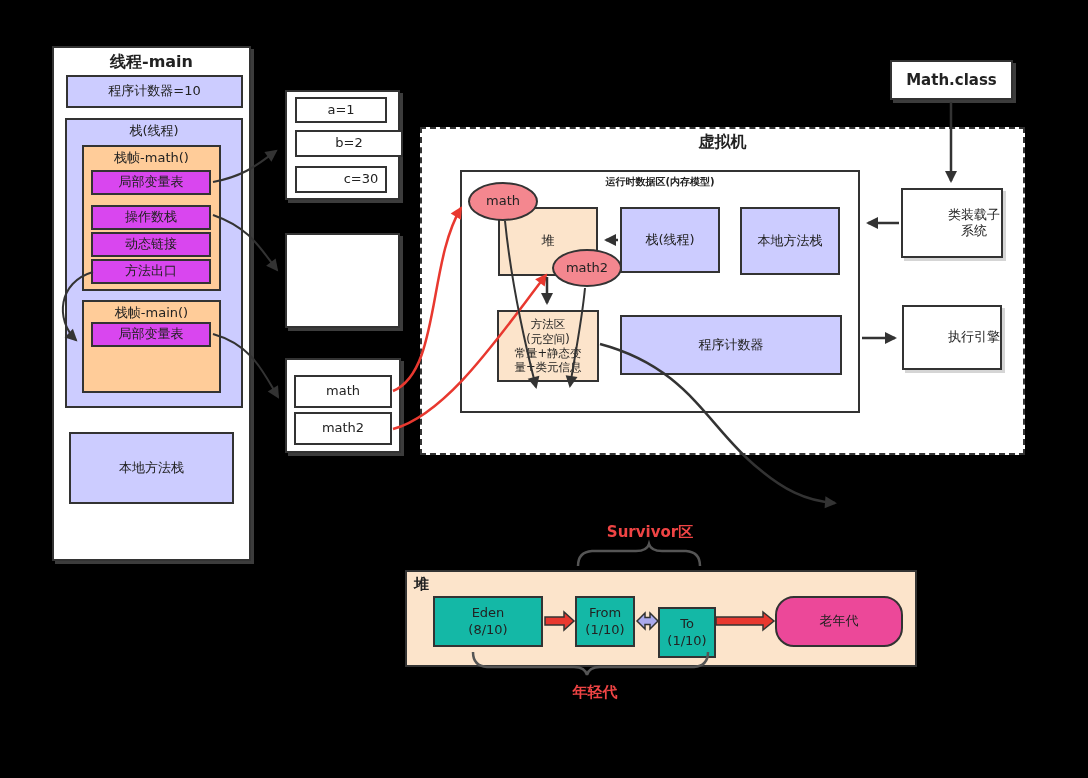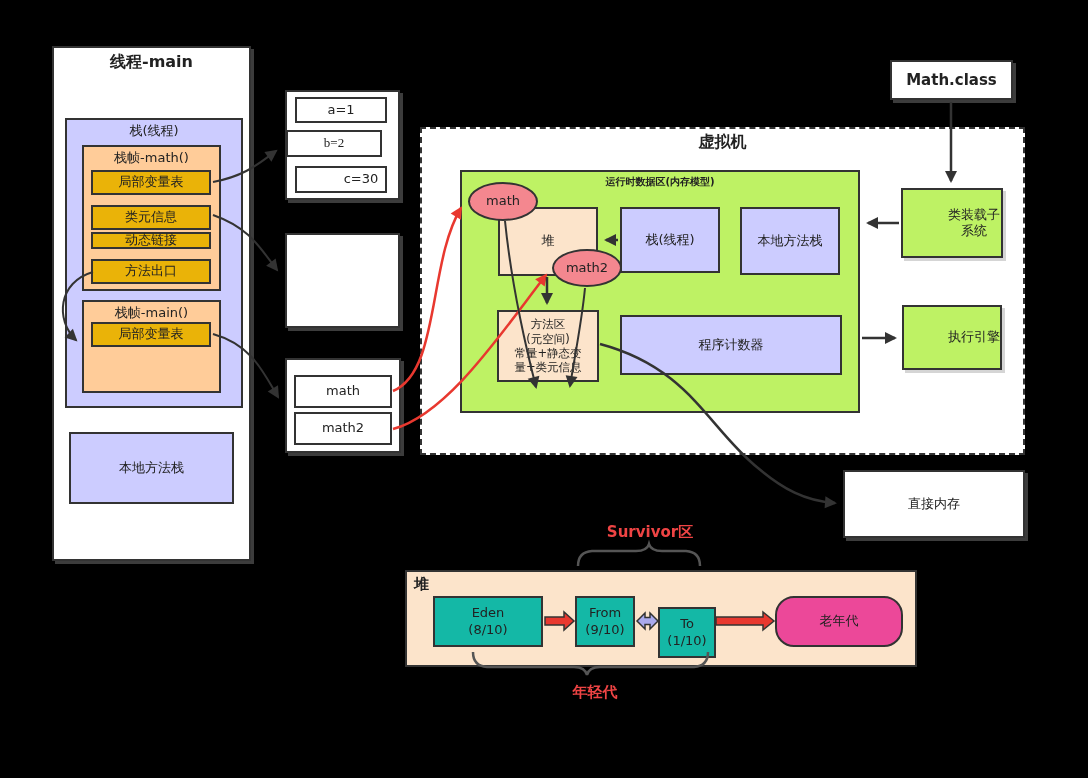--- a/index.html
+++ b/index.html
@@ -7,53 +7,54 @@
           font-family:"DejaVu Sans","Liberation Sans",sans-serif;color:#222;}
   .abs{position:absolute;box-sizing:border-box;}
   .box{border:2px solid #333;display:flex;align-items:center;justify-content:center;
        text-align:center;font-size:13px;line-height:1.25;}
   .toplabel{align-items:flex-start;padding-top:3px;}
   .bold{font-weight:bold;}
   .pre{white-space:pre-line;}
   .white{background:#ffffff;}
   .purple{background:#ccccff;}
   .orange{background:#ffcc99;}
-  .green{background:#eab308;}
-  .cyan{background:#bef264;padding-left:44px;}
+  .green{background:#d946ef;}
+  .cyan{background:#ffffff;padding-left:44px;}
   .peach{background:#fce4cb;}
   .gbright{background:#14b8a6;}
   .obright{background:#ec4899;border-radius:19px;}
   .salmon{background:#f4878f;}
   .ellipse{border-radius:50%;}
   .shadow{box-shadow:3px 3px 0 rgba(150,150,150,0.4);}
   .dashed{border:2px dashed #333;}
   .graylbl{color:#ef4444;font-weight:bold;font-size:15px;text-align:center;}
   svg.overlay{position:absolute;left:0;top:0;width:1088px;height:778px;z-index:5;pointer-events:none;}
   .lvl1{z-index:1;} .lvl2{z-index:2;} .lvl3{z-index:3;} .lvl4{z-index:4;} .lvl6{z-index:6;}
 </style>
 </head>
 <body>
 
 <div id="canvas">
 
   <div class="abs box white shadow lvl1" style="left:52px;top:46px;width:199px;height:515px;"></div>
   <div class="abs bold lvl2" style="left:52px;top:52px;width:199px;text-align:center;font-size:16px;">线程-main</div>
+  <div class="abs box purple lvl2" style="left:66px;top:75px;width:177px;height:33px;">程序计数器=10</div>
   <div class="abs box purple toplabel lvl2" style="left:65px;top:118px;width:178px;height:290px;">栈(线程)</div>
   <div class="abs box orange toplabel lvl3" style="left:82px;top:145px;width:139px;height:146px;">栈帧-math()</div>
   <div class="abs box green lvl4" style="left:91px;top:170px;width:120px;height:25px;">局部变量表</div>
-  <div class="abs box green lvl4" style="left:91px;top:205px;width:120px;height:25px;">类元信息</div>
-  <div class="abs box green lvl4" style="left:91px;top:232px;width:120px;height:17px;">动态链接</div>
+  <div class="abs box green lvl4" style="left:91px;top:205px;width:120px;height:25px;">操作数栈</div>
+  <div class="abs box green lvl4" style="left:91px;top:232px;width:120px;height:25px;">动态链接</div>
   <div class="abs box green lvl4" style="left:91px;top:259px;width:120px;height:25px;">方法出口</div>
   <div class="abs box orange toplabel lvl3" style="left:82px;top:300px;width:139px;height:93px;">栈帧-main()</div>
   <div class="abs box green lvl4" style="left:91px;top:322px;width:120px;height:25px;">局部变量表</div>
   <div class="abs box purple lvl2" style="left:69px;top:432px;width:165px;height:72px;">本地方法栈</div>
 
   <div class="abs box white shadow lvl1" style="left:285px;top:90px;width:115px;height:110px;"></div>
   <div class="abs box white lvl2" style="left:295px;top:97px;width:92px;height:26px;">a=1</div>
-  <div class="abs box white lvl2" style="left:286px;top:130px;width:96px;height:27px;font-family:Liberation Serif, serif;">b=2</div>
+  <div class="abs box white lvl2" style="left:295px;top:130px;width:108px;height:27px;">b=2</div>
   <div class="abs box white lvl2" style="left:295px;top:166px;width:92px;height:27px;padding-left:40px;">c=30</div>
 
   <div class="abs box white shadow lvl1" style="left:285px;top:233px;width:115px;height:95px;"></div>
 
   <div class="abs box white shadow lvl1" style="left:285px;top:358px;width:116px;height:95px;"></div>
   <div class="abs box white lvl2" style="left:294px;top:375px;width:98px;height:33px;">math</div>
   <div class="abs box white lvl2" style="left:294px;top:412px;width:98px;height:33px;">math2</div>
 
   <div class="abs box white dashed lvl1" style="left:420px;top:127px;width:605px;height:328px;"></div>
   <div class="abs bold lvl2" style="left:420px;top:132px;width:605px;text-align:center;font-size:16px;">虚拟机</div>
@@ -66,21 +67,20 @@
   <div class="abs box purple lvl3" style="left:740px;top:207px;width:100px;height:68px;">本地方法栈</div>
   <div class="abs box peach pre lvl3" style="left:497px;top:310px;width:102px;height:72px;font-size:11.5px;">方法区
 (元空间)
 常量+静态变
 量+类元信息</div>
   <div class="abs box purple lvl3" style="left:620px;top:315px;width:222px;height:60px;">程序计数器</div>
 
   <div class="abs box white shadow bold lvl1" style="left:890px;top:60px;width:123px;height:40px;font-size:15px;">Math.class</div>
   <div class="abs box cyan shadow lvl2" style="left:901px;top:188px;width:102px;height:70px;">类装载子系统</div>
   <div class="abs box cyan shadow lvl2" style="left:902px;top:305px;width:100px;height:65px;">执行引擎</div>
-  <div class="abs box white shadow lvl1" style="left:843px;top:470px;width:182px;height:68px;">直接内存</div>
 
   <svg class="overlay" viewBox="0 0 1088 778">
     <defs>
       <marker id="mb" markerUnits="userSpaceOnUse" markerWidth="14" markerHeight="14" refX="11" refY="7" orient="auto">
         <path d="M1,1 L13,7 L1,13 Z" fill="#333"></path>
       </marker>
       <marker id="mr" markerUnits="userSpaceOnUse" markerWidth="14" markerHeight="14" refX="11" refY="7" orient="auto">
         <path d="M1,1 L13,7 L1,13 Z" fill="#e8382f"></path>
       </marker>
     </defs>
@@ -113,19 +113,19 @@
 
   <div class="abs box salmon ellipse lvl6" style="left:468px;top:182px;width:70px;height:39px;">math</div>
   <div class="abs box salmon ellipse lvl6" style="left:552px;top:249px;width:70px;height:38px;">math2</div>
 
   <div class="abs graylbl lvl2" style="left:585px;top:523px;width:130px;">Survivor区</div>
   <div class="abs box peach lvl1" style="left:405px;top:570px;width:512px;height:97px;"></div>
   <div class="abs bold lvl2" style="left:414px;top:575px;font-size:15px;">堆</div>
   <div class="abs box gbright pre lvl2" style="left:433px;top:596px;width:110px;height:51px;">Eden
 (8/10)</div>
   <div class="abs box gbright pre lvl2" style="left:575px;top:596px;width:60px;height:51px;">From
-(9/10)</div>
+(1/10)</div>
   <div class="abs box gbright pre lvl2" style="left:658px;top:596px;width:58px;height:51px;margin-top:11px;">To
 (1/10)</div>
   <div class="abs box obright lvl2" style="left:775px;top:596px;width:128px;height:51px;">老年代</div>
   <div class="abs graylbl lvl2" style="left:535px;top:683px;width:120px;">年轻代</div>
 
 </div>
 
 </body></html>

